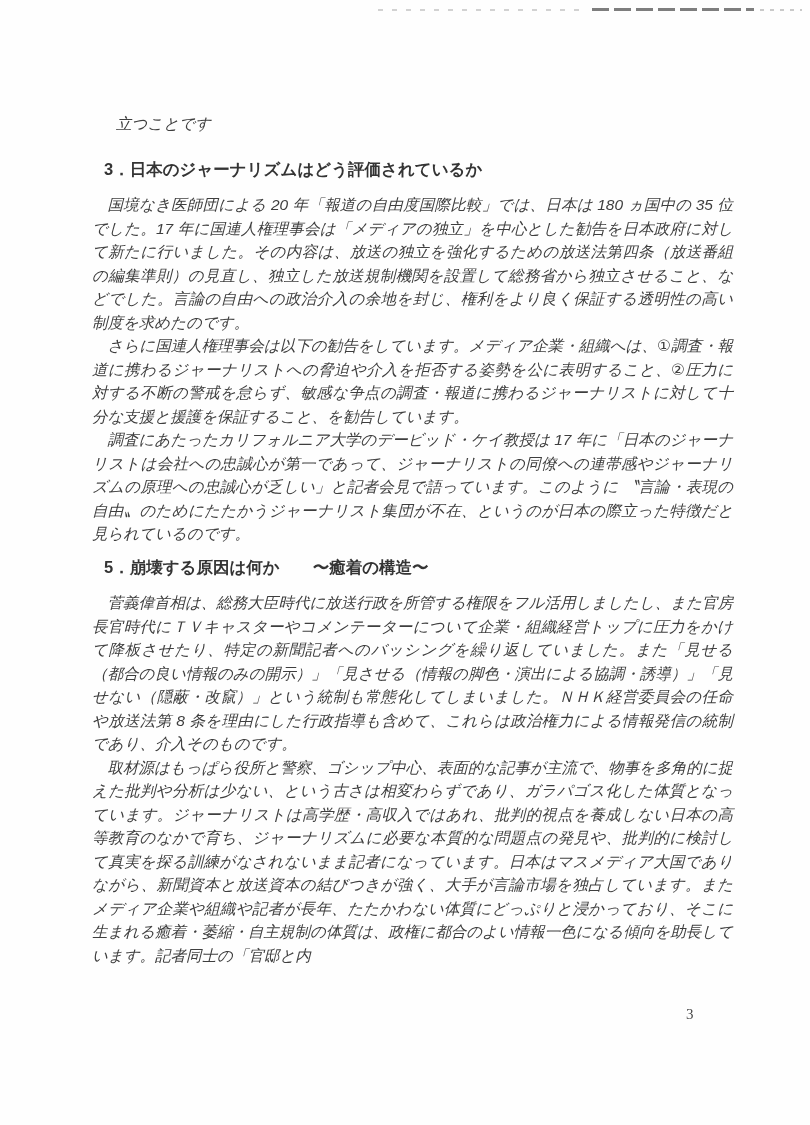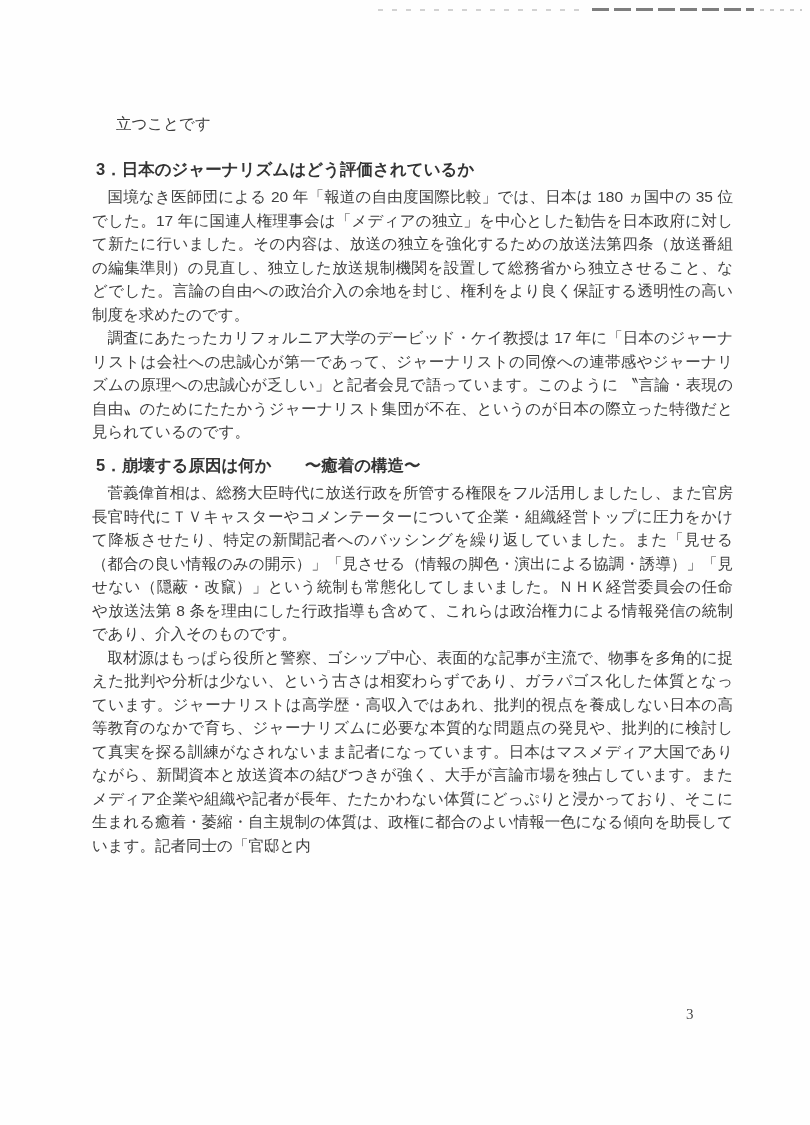--- a/index.html
+++ b/index.html
@@ -49,27 +49,28 @@
     left: 92px;
     top: 112px;
     width: 641px;
     font-size: 15.5px;
     line-height: 23.5px;
     text-align: justify;
   }
   .content p {
     margin: 0;
     text-indent: 1em;
+    font-style: italic;
   }
   p.orphan-line {
     text-indent: 24px;
     margin-bottom: 22px;
   }
   h2.sec-heading {
-    margin: 4px;
+    margin: 12px;
     font-size: 16.5px;
     line-height: 23.5px;
     font-weight: bold;
     color: #343434;
     text-align: left;
   }
   h2.sec-heading-4 {
     margin-top: 10px;
   }
   .page-number {
@@ -92,20 +93,21 @@
     <span class="dash d3"></span>
   </div>
 
   <main class="content">
 
     <p class="orphan-line">立つことです</p>
 
     <section>
       <h2 class="sec-heading">3．日本のジャーナリズムはどう評価されているか</h2>
       <p>国境なき医師団による 20 年「報道の自由度国際比較」では、日本は 180 ヵ国中の 35 位でした。17 年に国連人権理事会は「メディアの独立」を中心とした勧告を日本政府に対して新たに行いました。その内容は、放送の独立を強化するための放送法第四条（放送番組の編集準則）の見直し、独立した放送規制機関を設置して総務省から独立させること、などでした。言論の自由への政治介入の余地を封じ、権利をより良く保証する透明性の高い制度を求めたのです。</p>
+      <p>さらに国連人権理事会は以下の勧告をしています。メディア企業・組織へは、①調査・報道に携わるジャーナリストへの脅迫や介入を拒否する姿勢を公に表明すること、②圧力に対する不断の警戒を怠らず、敏感な争点の調査・報道に携わるジャーナリストに対して十分な支援と援護を保証すること、を勧告しています。</p>
       <p>調査にあたったカリフォルニア大学のデービッド・ケイ教授は 17 年に「日本のジャーナリストは会社への忠誠心が第一であって、ジャーナリストの同僚への連帯感やジャーナリズムの原理への忠誠心が乏しい」と記者会見で語っています。このように 〝言論・表現の自由〟のためにたたかうジャーナリスト集団が不在、というのが日本の際立った特徴だと見られているのです。</p>
     </section>
 
     <section>
       <h2 class="sec-heading sec-heading-4">5．崩壊する原因は何か　　〜癒着の構造〜</h2>
       <p>菅義偉首相は、総務大臣時代に放送行政を所管する権限をフル活用しましたし、また官房長官時代にＴＶキャスターやコメンテーターについて企業・組織経営トップに圧力をかけて降板させたり、特定の新聞記者へのバッシングを繰り返していました。また「見せる（都合の良い情報のみの開示）」「見させる（情報の脚色・演出による協調・誘導）」「見せない（隠蔽・改竄）」という統制も常態化してしまいました。ＮＨＫ経営委員会の任命や放送法第 8 条を理由にした行政指導も含めて、これらは政治権力による情報発信の統制であり、介入そのものです。</p>
       <p>取材源はもっぱら役所と警察、ゴシップ中心、表面的な記事が主流で、物事を多角的に捉えた批判や分析は少ない、という古さは相変わらずであり、ガラパゴス化した体質となっています。ジャーナリストは高学歴・高収入ではあれ、批判的視点を養成しない日本の高等教育のなかで育ち、ジャーナリズムに必要な本質的な問題点の発見や、批判的に検討して真実を探る訓練がなされないまま記者になっています。日本はマスメディア大国でありながら、新聞資本と放送資本の結びつきが強く、大手が言論市場を独占しています。またメディア企業や組織や記者が長年、たたかわない体質にどっぷりと浸かっており、そこに生まれる癒着・萎縮・自主規制の体質は、政権に都合のよい情報一色になる傾向を助長しています。記者同士の「官邸と内</p>
     </section>
 
   </main>

